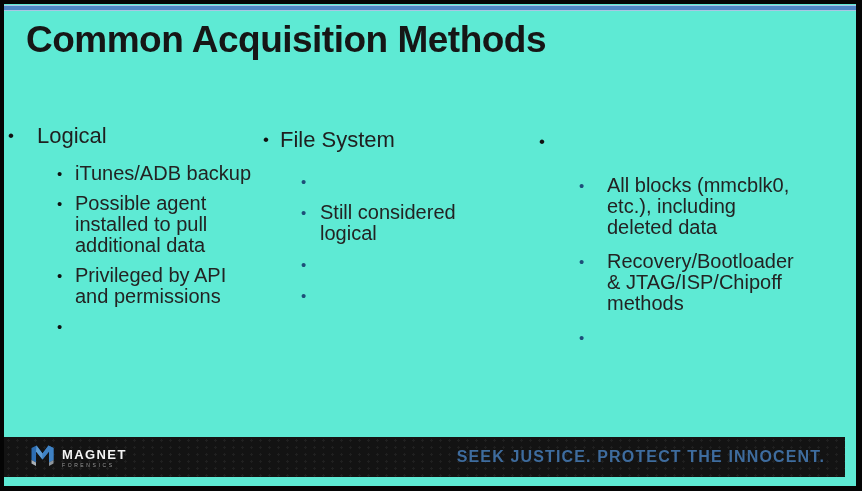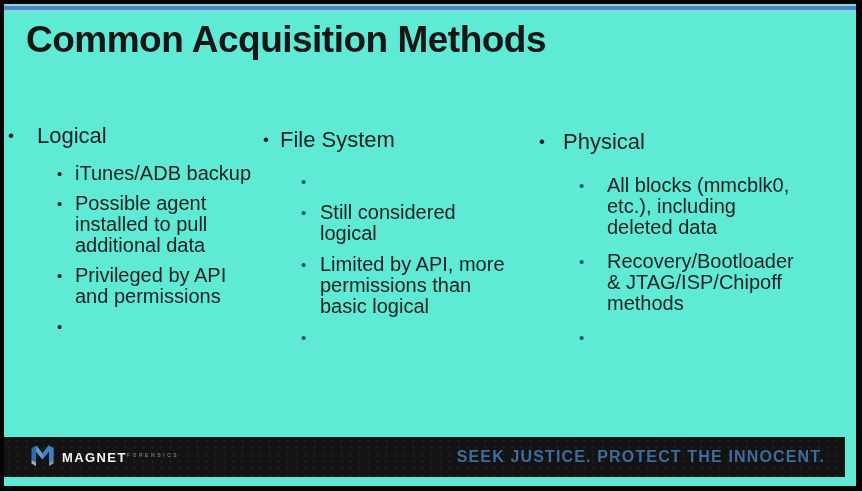--- a/index.html
+++ b/index.html
@@ -43,21 +43,21 @@
   .col3 .sub{padding-left:49px;margin-bottom:13px;}
   .col3 .sub .blt{width:28px;color:#1d4e79;}
   
   .footer-bar{
     position:absolute;left:4px;top:437px;width:841px;height:40px;background:#131313;
     background-image:radial-gradient(circle,rgba(255,255,255,0.055) 1px,rgba(0,0,0,0) 1.4px);
     background-size:9px 7px;
   }
   .logo{position:absolute;left:26px;top:50%;transform:translateY(-50%);display:flex;align-items:center;gap:7px;}
   .logo-m{display:block;}
-  .brand{display:flex;line-height:1;}
+  .brand{display:flex;flex-direction:column;line-height:1;}
   .brand-name{color:#f3f3f3;font-weight:bold;font-size:13px;letter-spacing:1.4px;}
   .brand-sub{color:#9a9a9a;font-size:5px;letter-spacing:2.6px;margin-top:2px;}
   .tagline{
     position:absolute;right:20px;top:50%;transform:translateY(-50%);
     color:#3e6c9e;font-weight:bold;font-size:16px;letter-spacing:1.15px;white-space:nowrap;
   }
 </style>
 </head>
 <body>
 
@@ -99,33 +99,29 @@
     <div class="sub">
       <span class="blt">•</span>
     </div>
     <div class="sub">
       <span class="blt">•</span>
       <span class="txt">Still considered
 logical</span>
     </div>
     <div class="sub">
       <span class="blt">•</span>
-      <span class="txt">Limited by API, more
-permissions than
-basic logical</span>
     </div>
     <div class="sub">
       <span class="blt">•</span>
     </div>
   </div>
 
   <div class="col col3">
     <div class="hdr">
       <span class="blt">•</span>
-      <span class="lbl">Physical</span>
     </div>
     <div class="sub">
       <span class="blt">•</span>
       <span class="txt">All blocks (mmcblk0,
 etc.), including
 deleted data</span>
     </div>
     <div class="sub">
       <span class="blt">•</span>
       <span class="txt">Recovery/Bootloader

